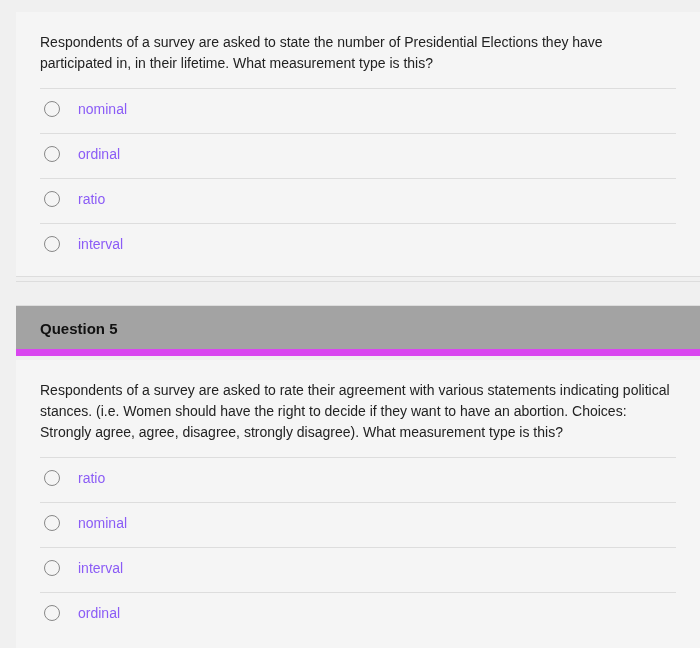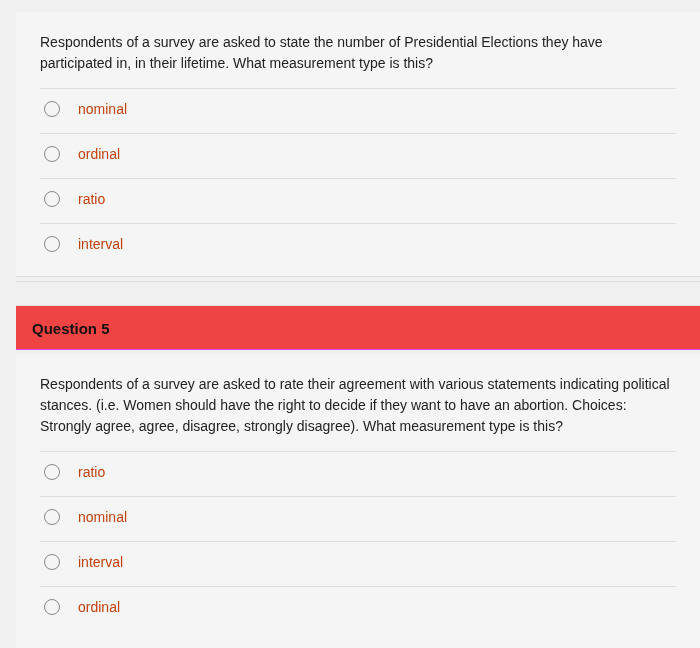--- a/index.html
+++ b/index.html
@@ -54,33 +54,33 @@
       height: 16px;
       border: 1.5px solid #888;
       border-radius: 50%;
       display: inline-block;
       flex-shrink: 0;
       background: transparent;
     }
 
     .option-label {
       font-size: 14px;
-      color: #c2410c;
+      color: #8b5cf6;
     }
 
     .divider-space {
       height: 20px;
       background-color: #f0f0f0;
       border-top: 1px solid #ddd;
     }
 
     .question-header-block {
-      background-color: #ef4444;
-      padding: 14px 20px 12px 12px;
-      border-bottom: 1px solid #d946ef;
+      background-color: #a3a3a3;
+      padding: 14px 20px 12px 20px;
+      border-bottom: 7px solid #d946ef;
       border-top: 1px solid #ddd;
     }
 
     .question-number {
       font-size: 15px;
       font-weight: bold;
       color: #111;
     }
 
     .question-block-2 {

